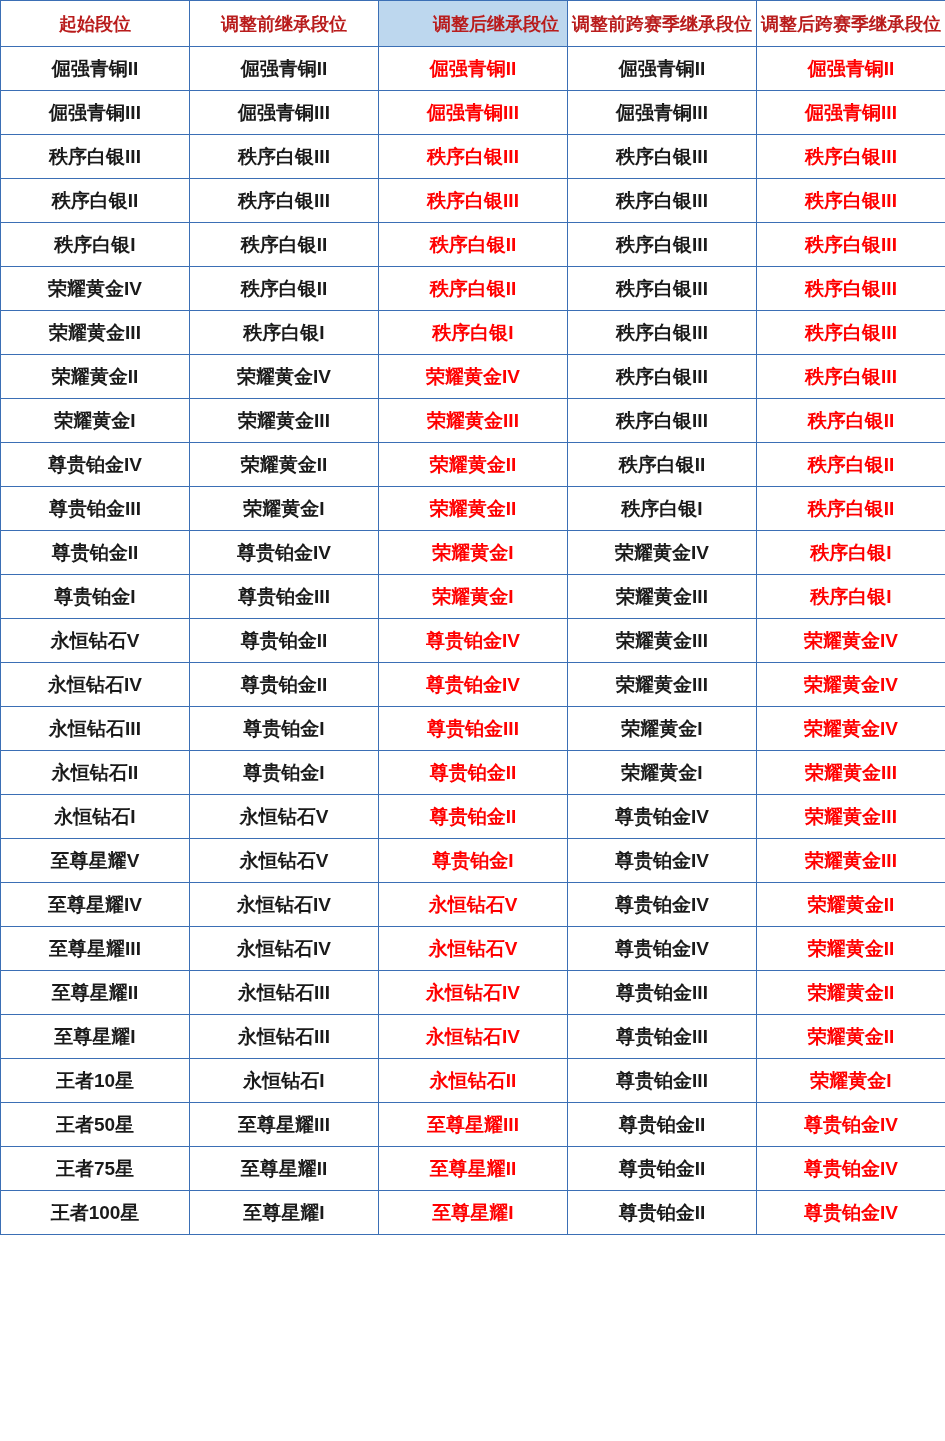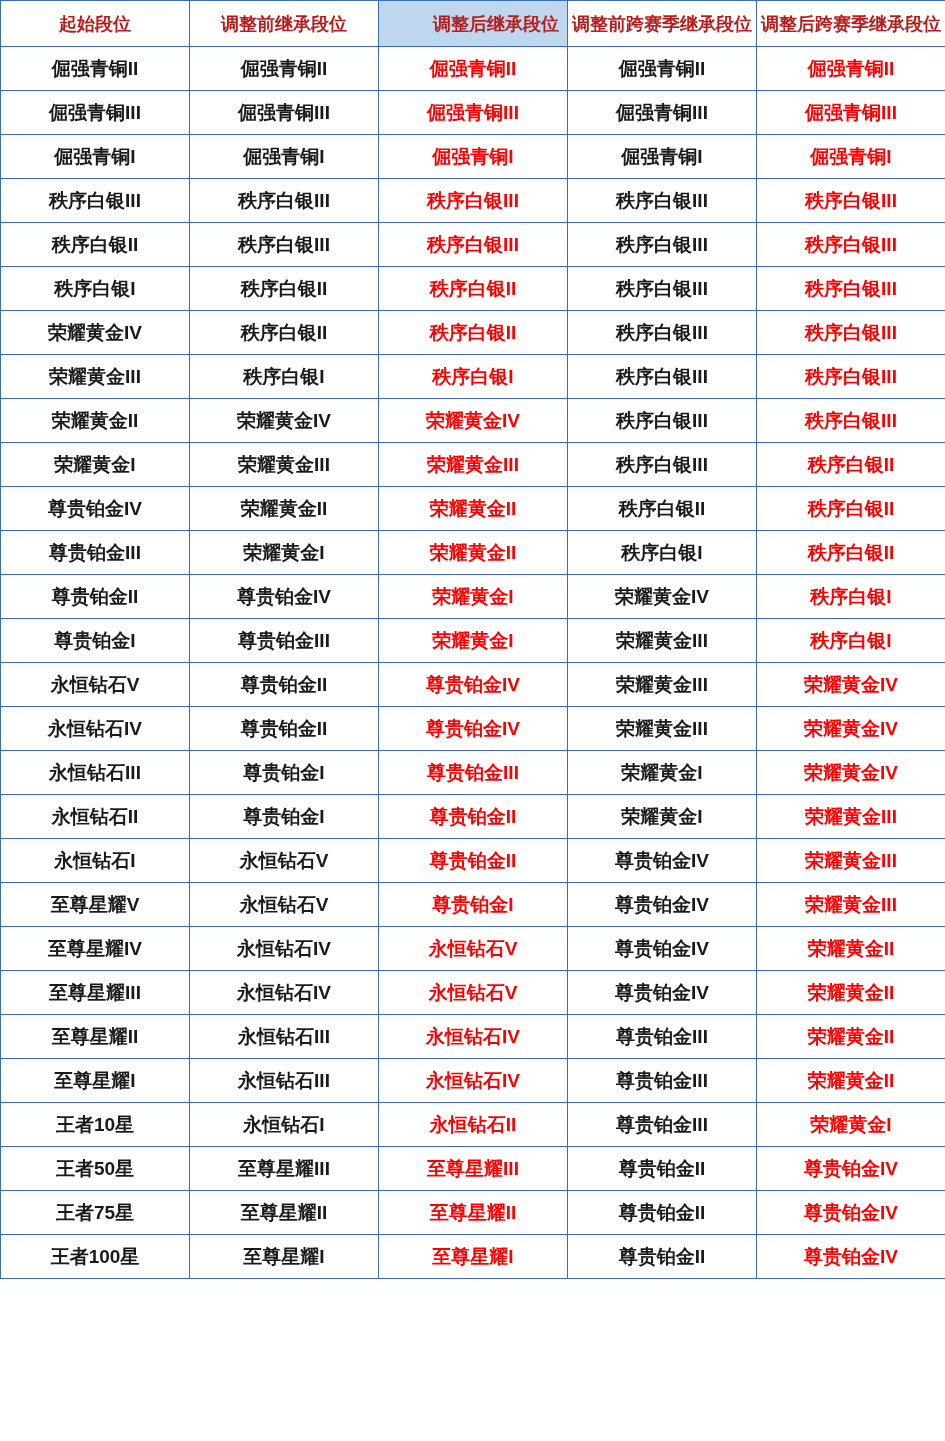--- a/index.html
+++ b/index.html
@@ -81,27 +81,20 @@
         <td class="red">倔强青铜II</td>
       </tr>
       <tr>
         <td class="plain">倔强青铜III</td>
         <td class="plain">倔强青铜III</td>
         <td class="red">倔强青铜III</td>
         <td class="plain">倔强青铜III</td>
         <td class="red">倔强青铜III</td>
       </tr>
       <tr>
-        <td class="plain">倔强青铜I</td>
-        <td class="plain">倔强青铜I</td>
-        <td class="red">倔强青铜I</td>
-        <td class="plain">倔强青铜I</td>
-        <td class="red">倔强青铜I</td>
-      </tr>
-      <tr>
         <td class="plain">秩序白银III</td>
         <td class="plain">秩序白银III</td>
         <td class="red">秩序白银III</td>
         <td class="plain">秩序白银III</td>
         <td class="red">秩序白银III</td>
       </tr>
       <tr>
         <td class="plain">秩序白银II</td>
         <td class="plain">秩序白银III</td>
         <td class="red">秩序白银III</td>

